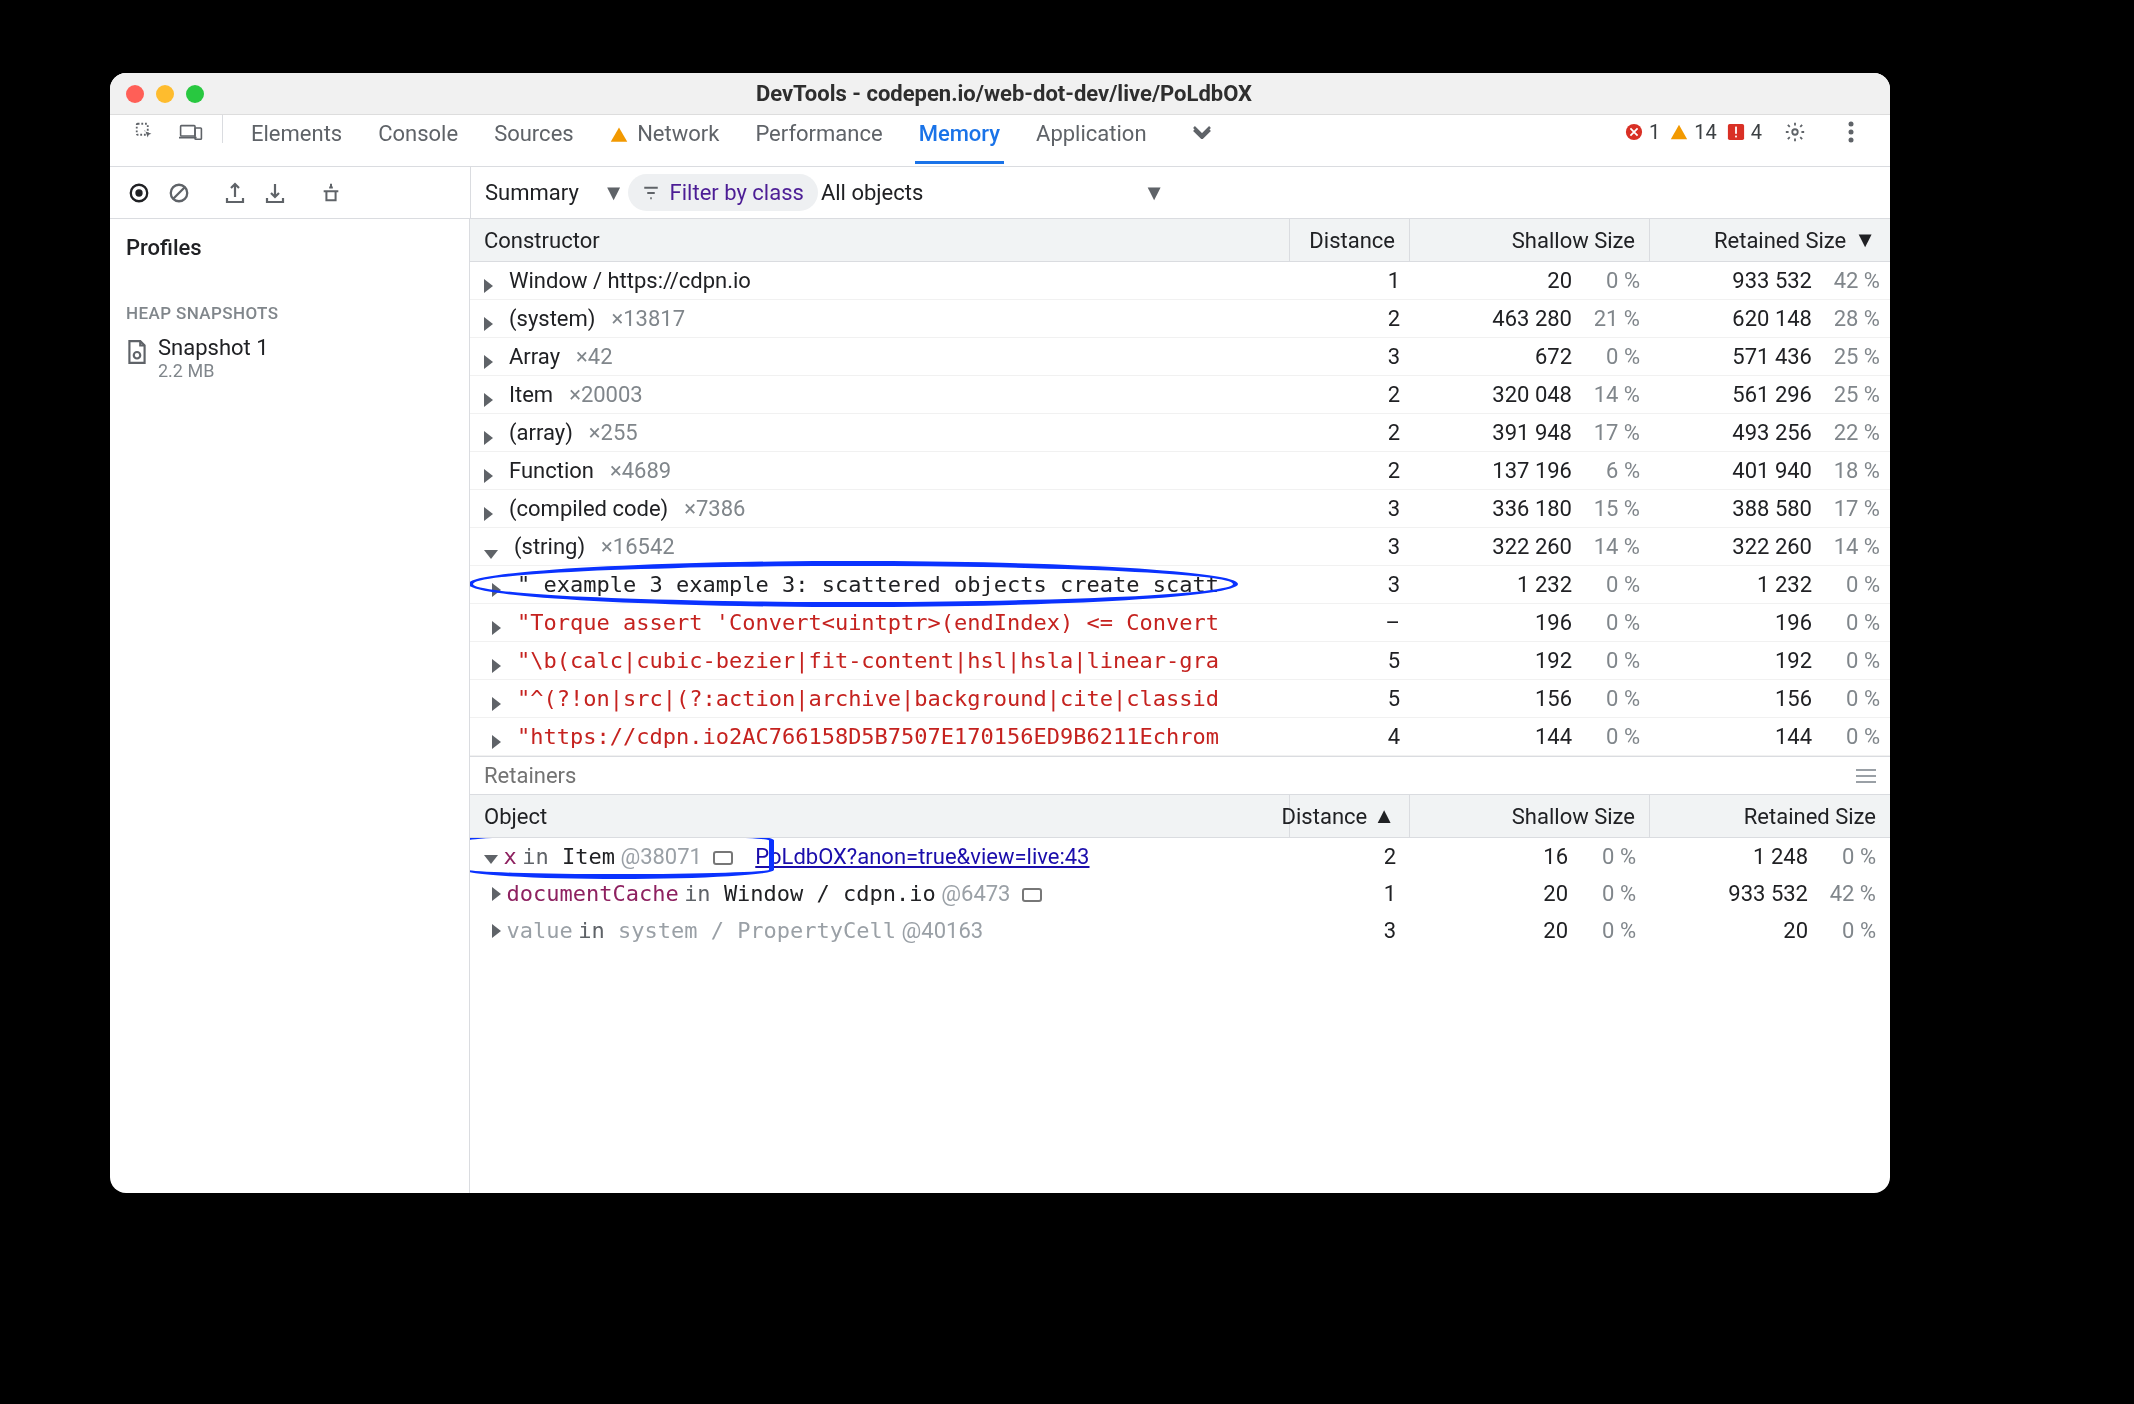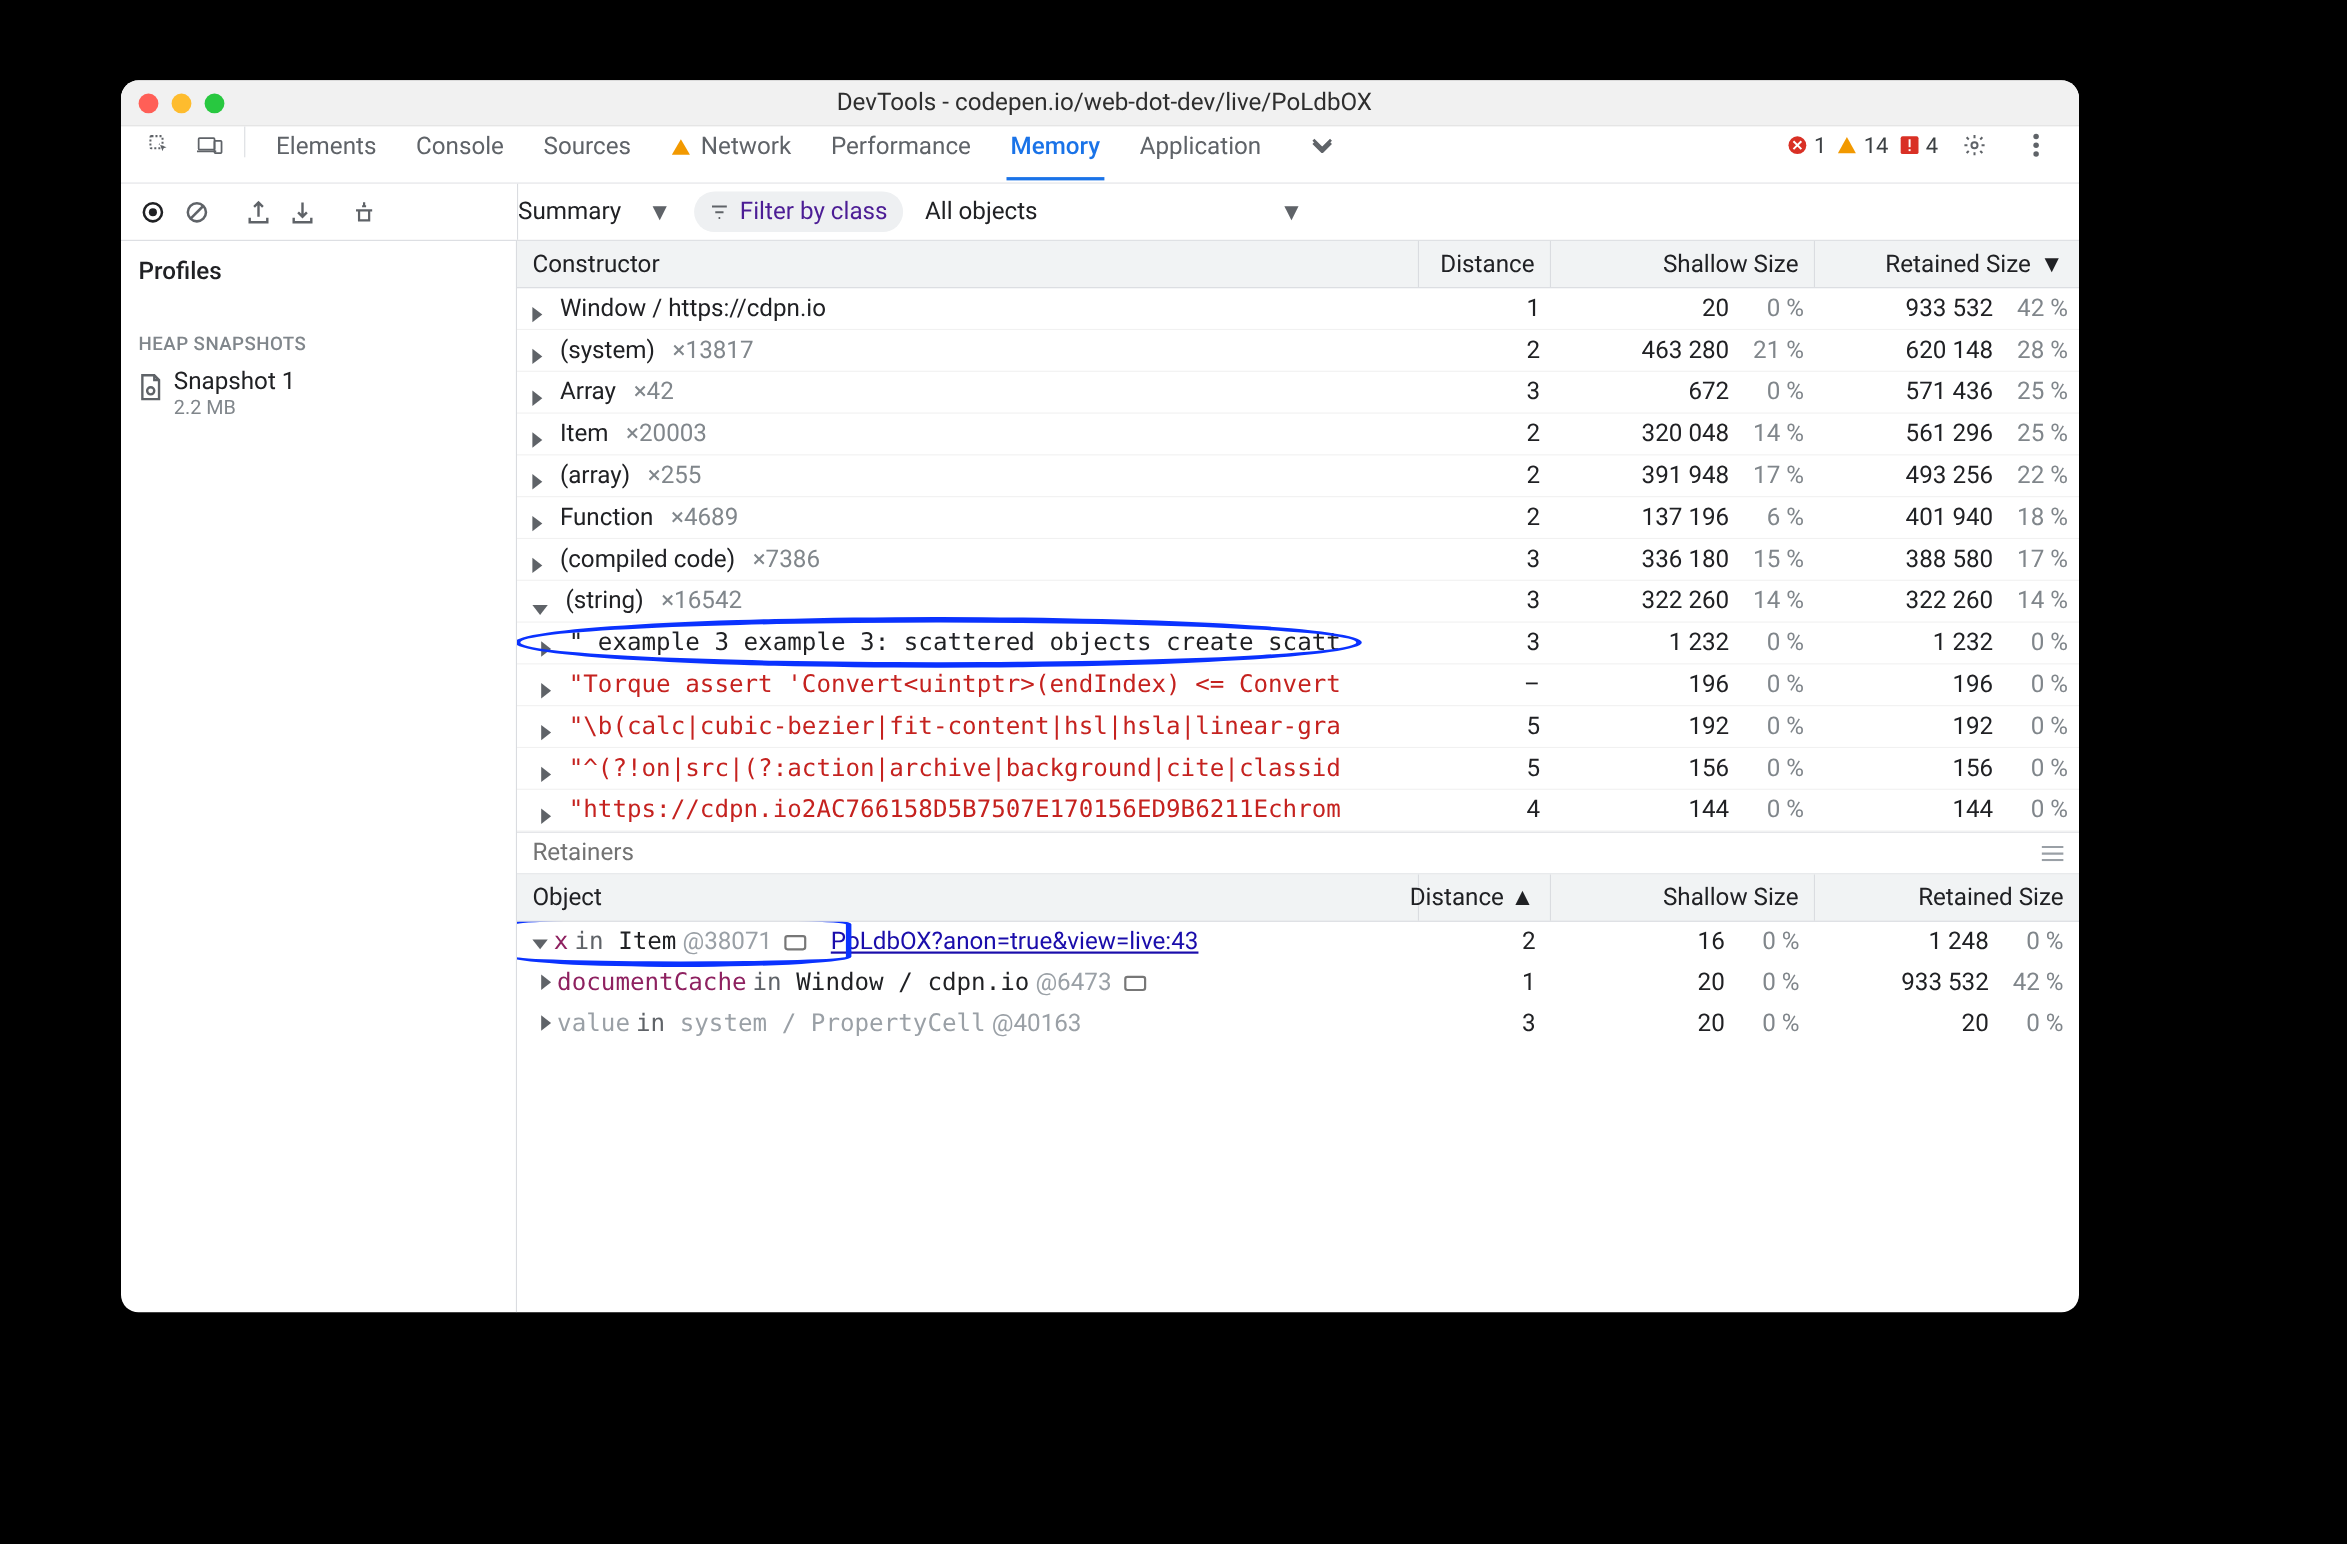--- a/index.html
+++ b/index.html
@@ -33,21 +33,21 @@
     display: flex;
     align-items: center;
     padding: 0 16px;
     border-bottom: 1px solid #ddd;
   }
   .tl-dots { display: flex; gap: 12px; }
   .dot { width: 18px; height: 18px; border-radius: 50%; }
   .dot.red { background: #ff5f57; }
   .dot.yellow { background: #febc2e; }
   .dot.green { background: #28c840; }
-  .titlebar .title { flex: 1; text-align: center; font-weight: 400; font-size: 22px; color: #2e2e2e; }
+  .titlebar .title { flex: 1; text-align: center; font-weight: 700; font-size: 22px; color: #2e2e2e; }
   
   .tabsrow {
     height: 52px;
     background: #fff;
     border-bottom: 1px solid #dadce0;
     display: flex;
     align-items: flex-start;
     padding: 0 12px;
   }
   .icnbtn { width: 34px; height: 34px; display:flex; align-items:center; justify-content:center; margin: 0 6px; color:#5f6368; cursor:pointer;}
@@ -62,21 +62,21 @@
   
   .toolbarrow {
     display:flex;
     align-items:stretch;
     border-bottom:1px solid #dadce0;
     height: 52px;
     background:#fff;
   }
   .toolleft { width: 360px; display:flex; align-items:center; padding:0 12px; gap: 6px;}
   .toolbtn { width:34px;height:34px; display:flex; align-items:center; justify-content:center; color:#5f6368; cursor:pointer;}
-  .toolright { flex:1; display:flex; align-items:center; gap: 20px; padding:0 0; border-left:1px solid #dadce0;}
+  .toolright { flex:1; display:flex; align-items:center; gap: 3px; padding:0 14px; border-left:1px solid #dadce0;}
   .dropdown { display:flex; align-items:center; gap:24px; cursor:pointer; color:#202124;}
   .dd-arrow { color:#5f6368;}
   .filterchip { display:flex; align-items:center; gap:10px; padding:6px 14px; border-radius:20px; background:#eef0f2; color:#4c1d95; cursor:text;}
   .allobjs { display:flex; align-items:center; gap: 220px; color:#202124; cursor:pointer;}
   
   .mainarea { flex:1; display:flex; min-height:0;}
   .sidebar { width: 360px; border-right:1px solid #dadce0; padding: 12px 0; overflow:auto;}
   .sidebar h4 { font-weight:500; font-size:22px; padding: 4px 16px 14px; color:#202124;}
   .sidebar h5 { font-size:17px; color:#80868b; padding: 2px 16px 8px; font-weight:500; letter-spacing:.4px;margin-top:27px;}
   .snap { display:flex; align-items:flex-start; gap:10px; padding:4px 16px; cursor:pointer;}

